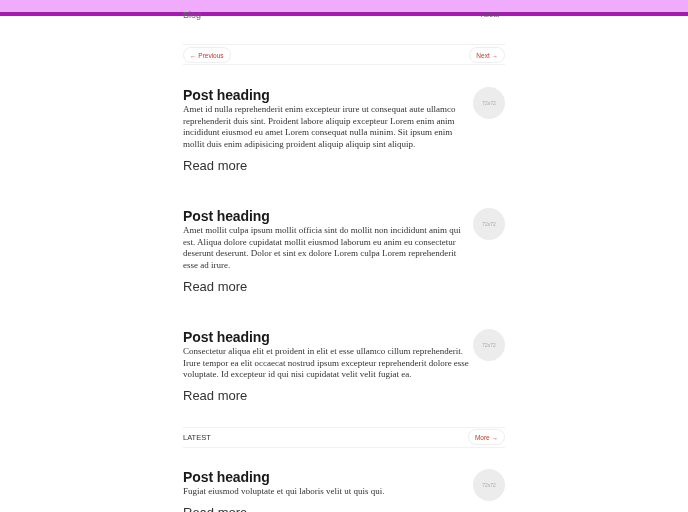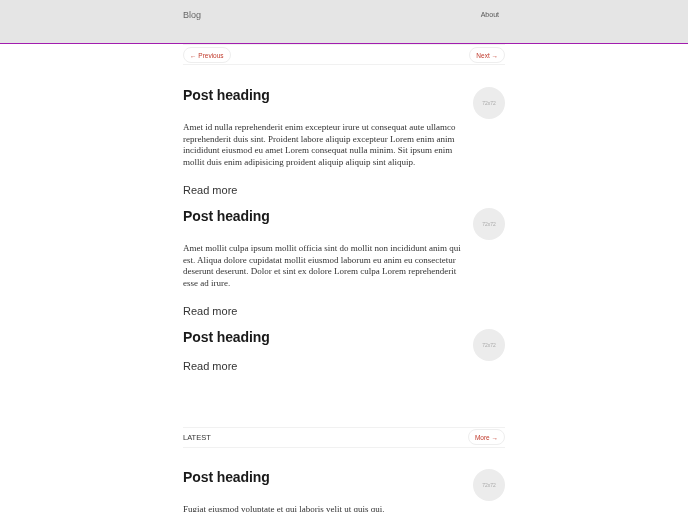--- a/index.html
+++ b/index.html
@@ -1,28 +1,28 @@
 <!DOCTYPE html>
 <html><head>
 <meta charset="utf-8">
 <style>
   * { box-sizing: border-box; margin: 0; padding: 0; }
   html, body { width: 688px; height: 512px; overflow: hidden; background: #ffffff; }
   body { font-family: "Liberation Sans", sans-serif; color: #222; position: relative; }
-  .header { position: absolute; left: 0; top: 0; width: 688px; height: 44px; background: #e5e5e5; border-bottom: 1px solid #a21caf; }
+  .header { position: absolute; left: 0; top: 0; width: 688px; height: 16px; background: #f0abfc; border-bottom: 4px solid #a21caf; }
   .brand { position: absolute; left: 183px; top: 10px; font-size: 9px; color: #666; }
   .about { position: absolute; right: 189px; top: 11px; font-size: 7px; color: #555; }
   .pager { position: absolute; left: 183px; top: 44px; width: 322px; height: 21px; border-top: 1px solid #f1f1f1; border-bottom: 1px solid #f1f1f1; }
   .pill { position: absolute; top: 2px; height: 16px; line-height: 15px; padding: 0 6px; border: 1px solid #eee; border-radius: 9px; font-size: 6.5px; color: #c0392b; background: #fff; }
   .pill.prev { left: 0; }
   .pill.next { right: 0; }
   .post { position: absolute; left: 183px; width: 322px; }
   .post h2 { font-size: 14px; font-weight: bold; color: #1a1a1a; line-height: 16px; letter-spacing: -0.1px; }
-  .post p { font-family: "Liberation Serif", serif; font-size: 9px; line-height: 11.7px; color: #333; width: 290px; margin-top: 19px; }
-  .post .more { display: block; font-size: 11px; color: #333; margin-top: 15px; }
+  .post p { font-family: "Liberation Serif", serif; font-size: 9px; line-height: 11.7px; color: #333; width: 290px; margin-top: 1px; }
+  .post .more { display: block; font-size: 13px; color: #333; margin-top: 7px; }
   .thumb { position: absolute; right: 0; width: 32px; height: 32px; border-radius: 50%; background: #ececec; color: #aaa; font-size: 5px; text-align: center; line-height: 32px; }
   .section-bar { position: absolute; left: 183px; top: 427px; width: 322px; height: 21px; border-top: 1px solid #f1f1f1; border-bottom: 1px solid #f1f1f1; }
   .section-label { position: absolute; left: 0; top: 5px; font-size: 7.5px; color: #333; }
   .section-bar .pill { top: 1px; right: 0; }
 </style>
 </head>
 <body>
 
 <div class="header">
   <a class="brand">Blog</a>
@@ -44,20 +44,21 @@
 <div class="post" style="top:208px;">
   <div class="thumb" style="top:0;">72x72</div>
   <h2>Post heading</h2>
   <p>Amet mollit culpa ipsum mollit officia sint do mollit non incididunt anim qui est. Aliqua dolore cupidatat mollit eiusmod laborum eu anim eu consectetur deserunt deserunt. Dolor et sint ex dolore Lorem culpa Lorem reprehenderit esse ad irure.</p>
   <a class="more">Read more</a>
 </div>
 
 <div class="post" style="top:329px;">
   <div class="thumb" style="top:0;">72x72</div>
   <h2>Post heading</h2>
+  <p>Consectetur aliqua elit et proident in elit et esse ullamco cillum reprehenderit. Irure tempor ea elit occaecat nostrud ipsum excepteur reprehenderit dolore esse voluptate. Id excepteur id qui nisi cupidatat velit velit fugiat ea.</p>
   <a class="more">Read more</a>
 </div>
 
 <div class="section-bar">
   <span class="section-label">LATEST</span>
   <a class="pill">More →</a>
 </div>
 
 <div class="post" style="top:469px;">
   <div class="thumb" style="top:0;">72x72</div>

